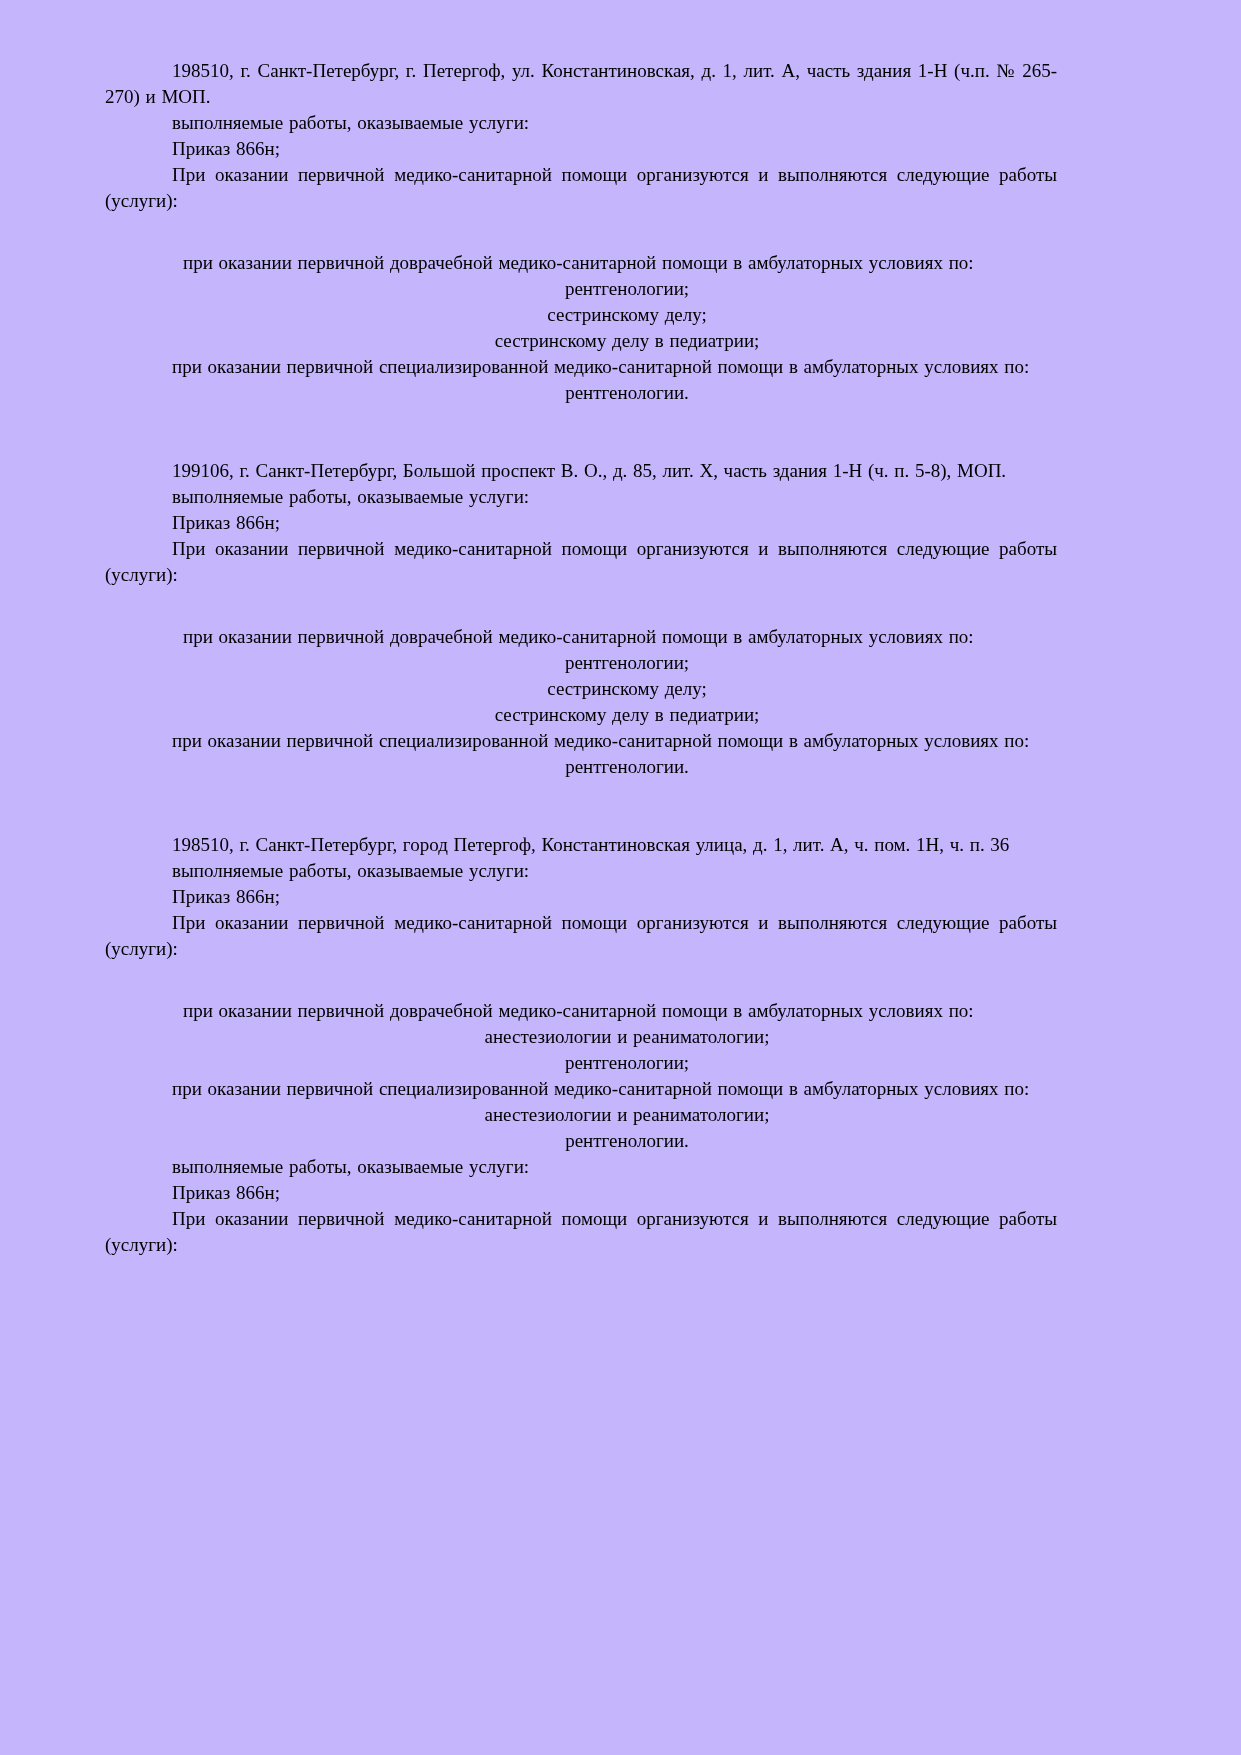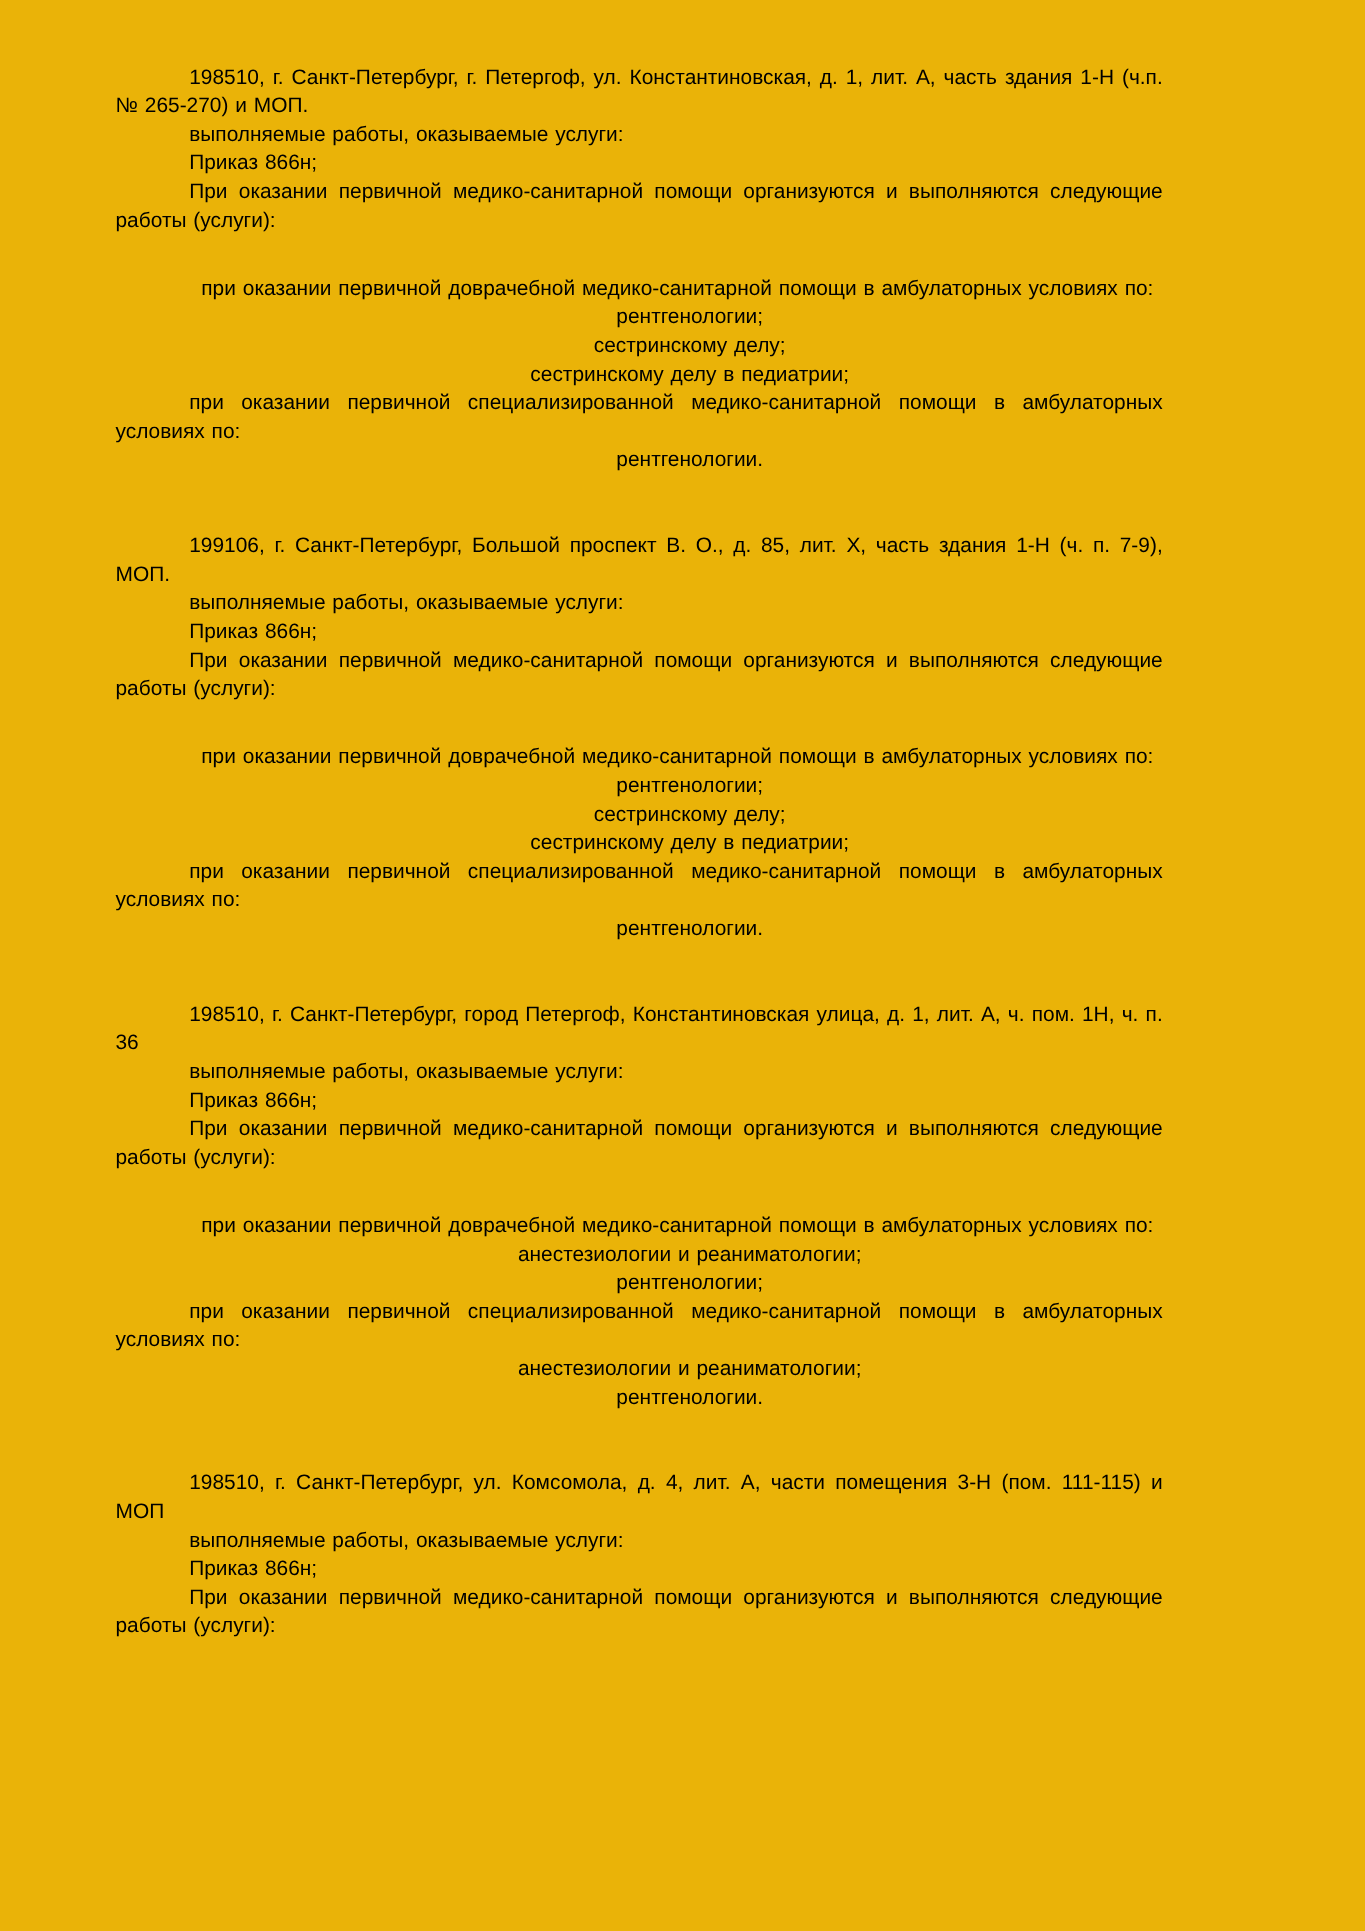--- a/index.html
+++ b/index.html
@@ -5,23 +5,23 @@
   html, body {
     margin: 0;
     padding: 0;
     background: #ffffff;
   }
   .page {
     position: relative;
     width: 1241px;
     min-height: 1755px;
     box-sizing: border-box;
-    background: #eab308;
+    background: #c4b5fd;
     padding: 58px 184px 60px 105px;
-    font-family: Liberation Sans, sans-serif;
+    font-family: Liberation Serif, serif;
     font-size: 19px;
     line-height: 26px;
     color: #000000;
   }
   .para {
     margin: 0;
     text-align: justify;
     word-spacing: 0.05em;
   }
   .address  { text-indent: 67px; }
@@ -38,38 +38,37 @@
       <p class="para address">198510, г. Санкт-Петербург, г. Петергоф, ул. Константиновская, д. 1, лит. А, часть здания 1-Н (ч.п. № 265-270) и МОП.</p>
       <p class="para indent1">выполняемые работы, оказываемые услуги:</p>
       <p class="para indent1">Приказ 866н;</p>
       <p class="para indent1">При оказании первичной медико-санитарной помощи организуются и выполняются следующие работы (услуги):</p>
       <p class="para indent2">при оказании первичной доврачебной медико-санитарной помощи в амбулаторных условиях по:</p>
       <p class="para indent3">рентгенологии;</p>
       <p class="para indent3">сестринскому делу;</p>
       <p class="para indent3">сестринскому делу в педиатрии;</p>
       <p class="para indent1">при оказании первичной специализированной медико-санитарной помощи в амбулаторных условиях по:</p>
       <p class="para indent3">рентгенологии.</p>
-      <p class="para address gap">199106, г. Санкт-Петербург, Большой проспект В. О., д. 85, лит. Х, часть здания 1-Н (ч. п. 7-9), МОП.</p>
+      <p class="para address gap">199106, г. Санкт-Петербург, Большой проспект В. О., д. 85, лит. Х, часть здания 1-Н (ч. п. 5-8), МОП.</p>
       <p class="para indent1">выполняемые работы, оказываемые услуги:</p>
       <p class="para indent1">Приказ 866н;</p>
       <p class="para indent1">При оказании первичной медико-санитарной помощи организуются и выполняются следующие работы (услуги):</p>
       <p class="para indent2">при оказании первичной доврачебной медико-санитарной помощи в амбулаторных условиях по:</p>
       <p class="para indent3">рентгенологии;</p>
       <p class="para indent3">сестринскому делу;</p>
       <p class="para indent3">сестринскому делу в педиатрии;</p>
       <p class="para indent1">при оказании первичной специализированной медико-санитарной помощи в амбулаторных условиях по:</p>
       <p class="para indent3">рентгенологии.</p>
       <p class="para address gap">198510, г. Санкт-Петербург, город Петергоф, Константиновская улица, д. 1, лит. А, ч. пом. 1Н, ч. п. 36</p>
       <p class="para indent1">выполняемые работы, оказываемые услуги:</p>
       <p class="para indent1">Приказ 866н;</p>
       <p class="para indent1">При оказании первичной медико-санитарной помощи организуются и выполняются следующие работы (услуги):</p>
       <p class="para indent2">при оказании первичной доврачебной медико-санитарной помощи в амбулаторных условиях по:</p>
       <p class="para indent3">анестезиологии и реаниматологии;</p>
       <p class="para indent3">рентгенологии;</p>
       <p class="para indent1">при оказании первичной специализированной медико-санитарной помощи в амбулаторных условиях по:</p>
       <p class="para indent3">анестезиологии и реаниматологии;</p>
       <p class="para indent3">рентгенологии.</p>
-      <p class="para address gap">198510, г. Санкт-Петербург, ул. Комсомола, д. 4, лит. А, части помещения 3-Н (пом. 111-115) и МОП</p>
       <p class="para indent1">выполняемые работы, оказываемые услуги:</p>
       <p class="para indent1">Приказ 866н;</p>
       <p class="para indent1">При оказании первичной медико-санитарной помощи организуются и выполняются следующие работы (услуги):</p>
     </div>
 </div>
 
 </body></html>

